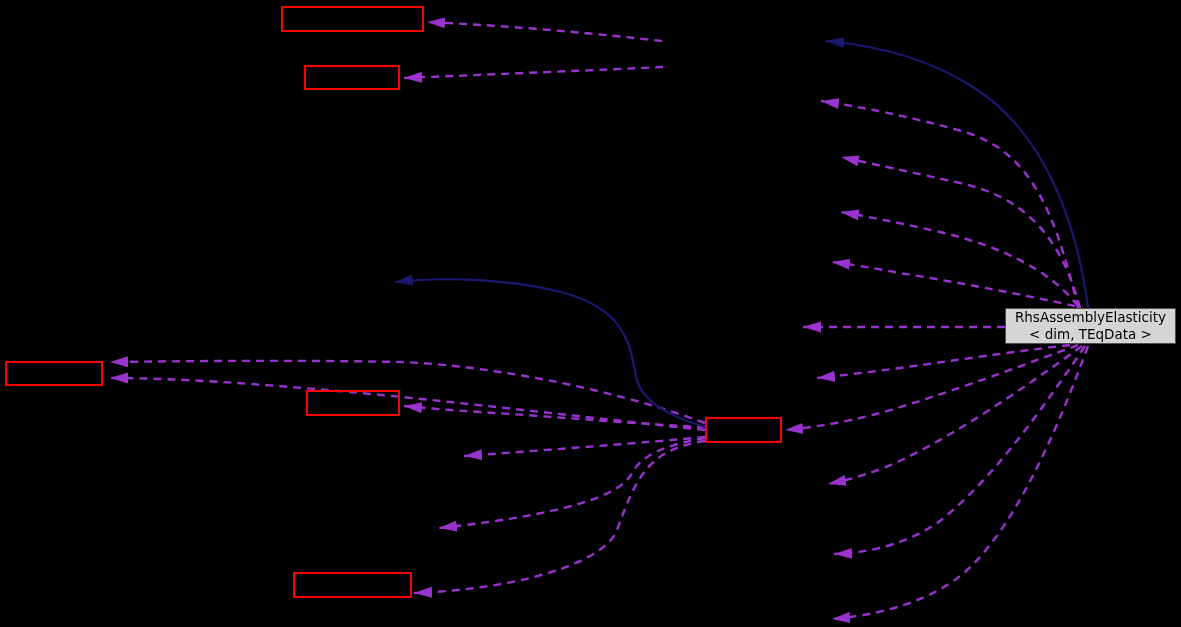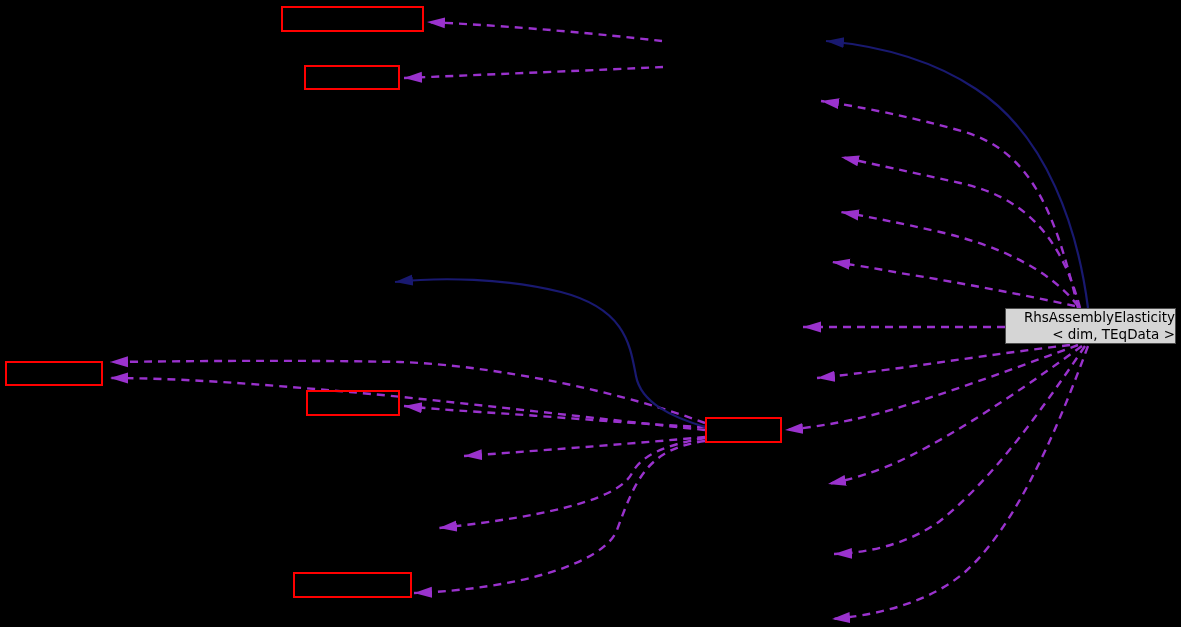--- a/index.html
+++ b/index.html
@@ -37,21 +37,21 @@
     background: transparent;
     box-sizing: border-box;
   }
   #main-node {
     position: absolute;
     background: #d5d5d5;
     border: 1px solid #4d4d4d;
     box-sizing: border-box;
     display: flex;
     flex-direction: column;
-    align-items: flex-end;
+    align-items: center;
     justify-content: center;
     line-height: 1.25;
     font-size: 13.5px;
     color: #000000;
     text-align: center;
     white-space: nowrap;
   }
 </style>
 </head>
 <body>

